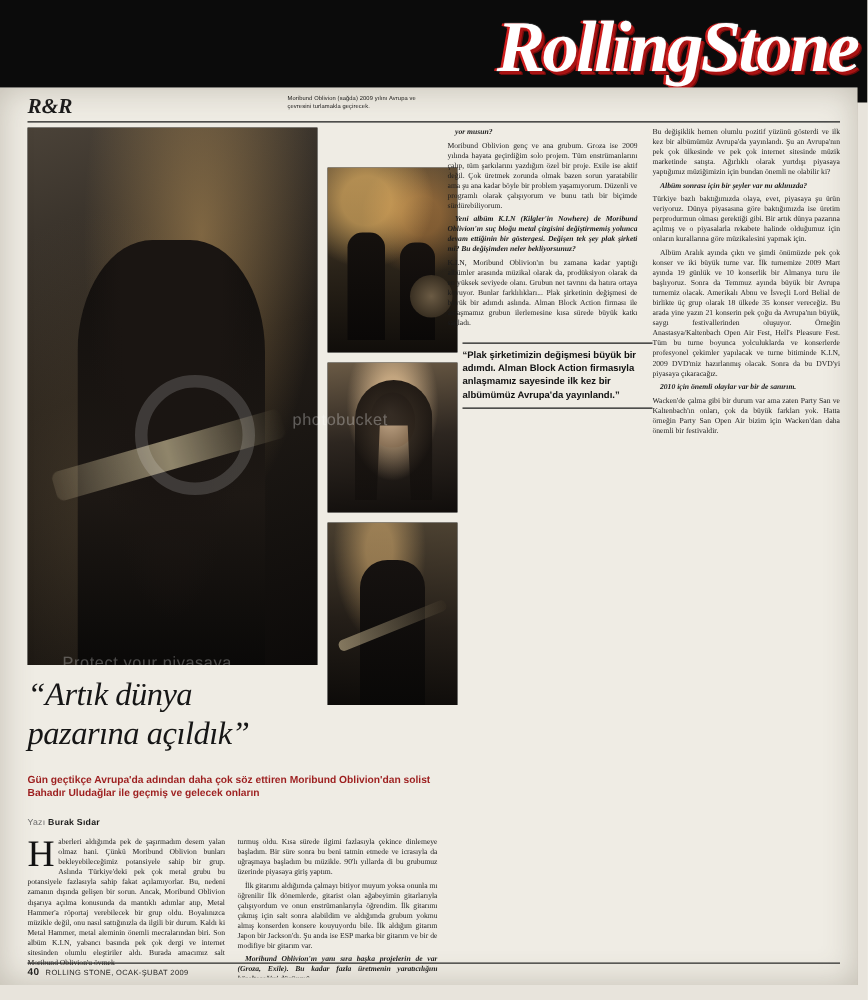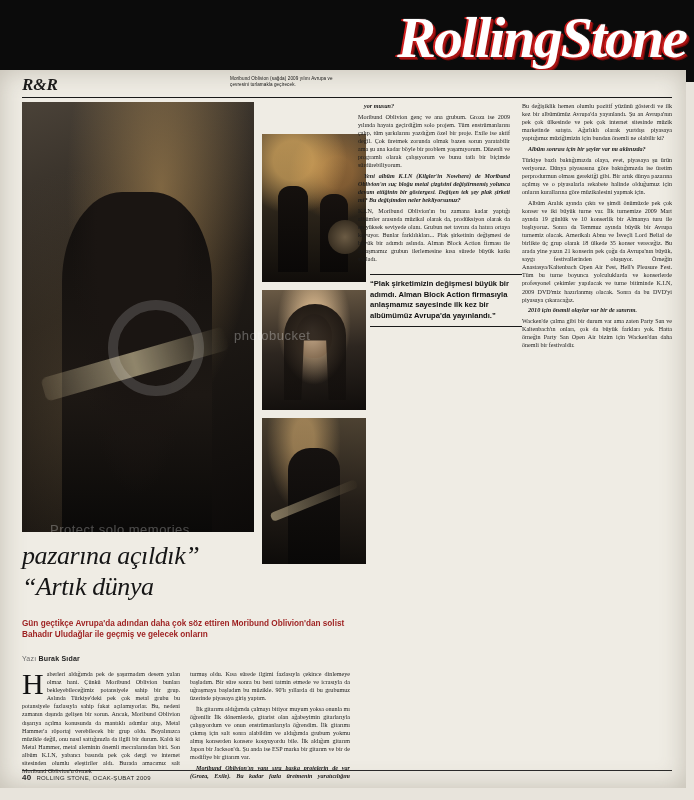--- a/index.html
+++ b/index.html
@@ -351,21 +351,21 @@
     <span class="rr">R&amp;R</span>
   </div>
 
   <div id="photozone">
 
     <div class="photo" id="photo-main">
       <div class="ph-inner">
         <div class="fig"></div>
         <div class="guitar"></div>
         <div class="wm-ring"></div>
-        <div class="wm" id="wm2">Protect solo memories</div>
+        <div class="wm" id="wm2">Protect your piyasaya</div>
       </div>
     </div>
 
     <div class="photo" id="photo-live">
       <div class="ph-inner">
         <div class="p1"></div>
         <div class="p2"></div>
         <div class="drums"></div>
       </div>
     </div>
@@ -383,22 +383,22 @@
         <div class="neck"></div>
       </div>
     </div>
 
     <div class="wm" id="wm1">photobucket</div>
   </div>
 
   <div id="caption-live">Moribund Oblivion (sağda) 2009 yılını Avrupa ve çevresini turlamakla geçirecek.</div>
 
   <div id="headline">
+    <div class="hl">“Artık dünya</div>
     <div class="hl">pazarına açıldık”</div>
-    <div class="hl">“Artık dünya</div>
   </div>
 
   <div id="deck">Gün geçtikçe Avrupa'da adından daha çok söz ettiren Moribund Oblivion'dan solist Bahadır Uludağlar ile geçmiş ve gelecek onların</div>
 
   <div id="byline">
     <span>Yazı</span>
     <b>Burak Sıdar</b>
   </div>
 
   <div class="col" id="col1">

